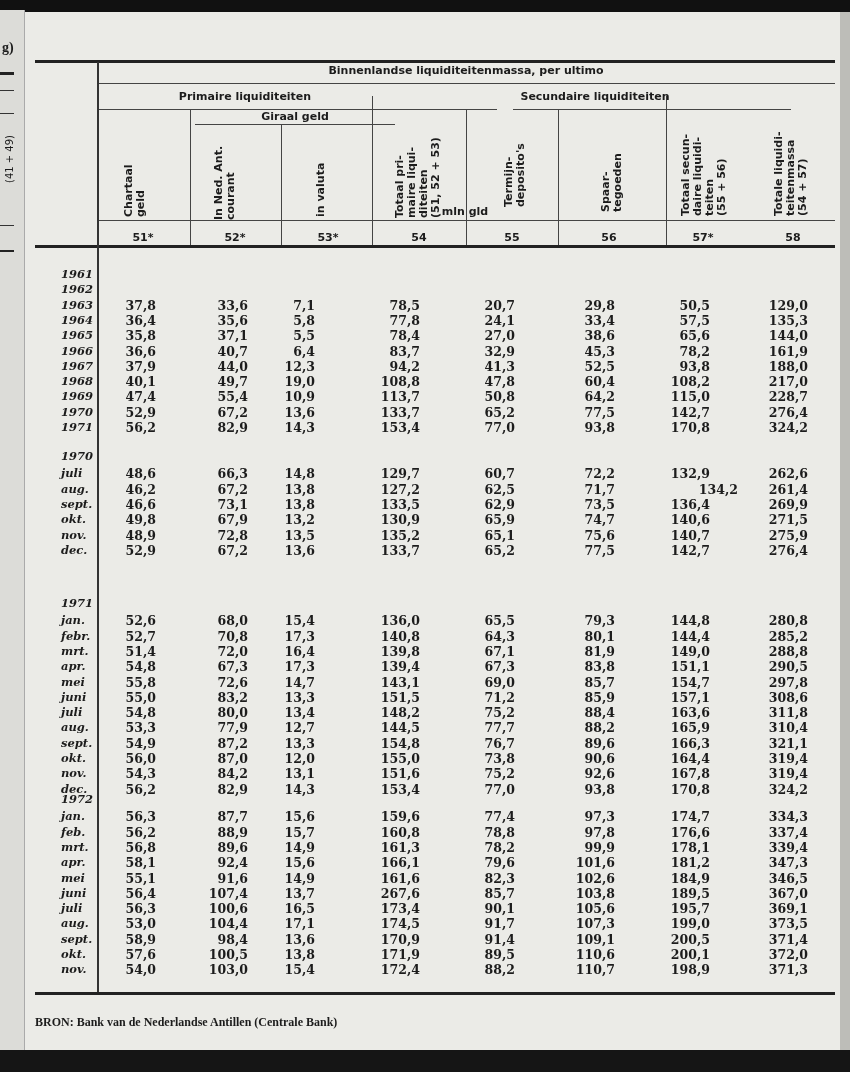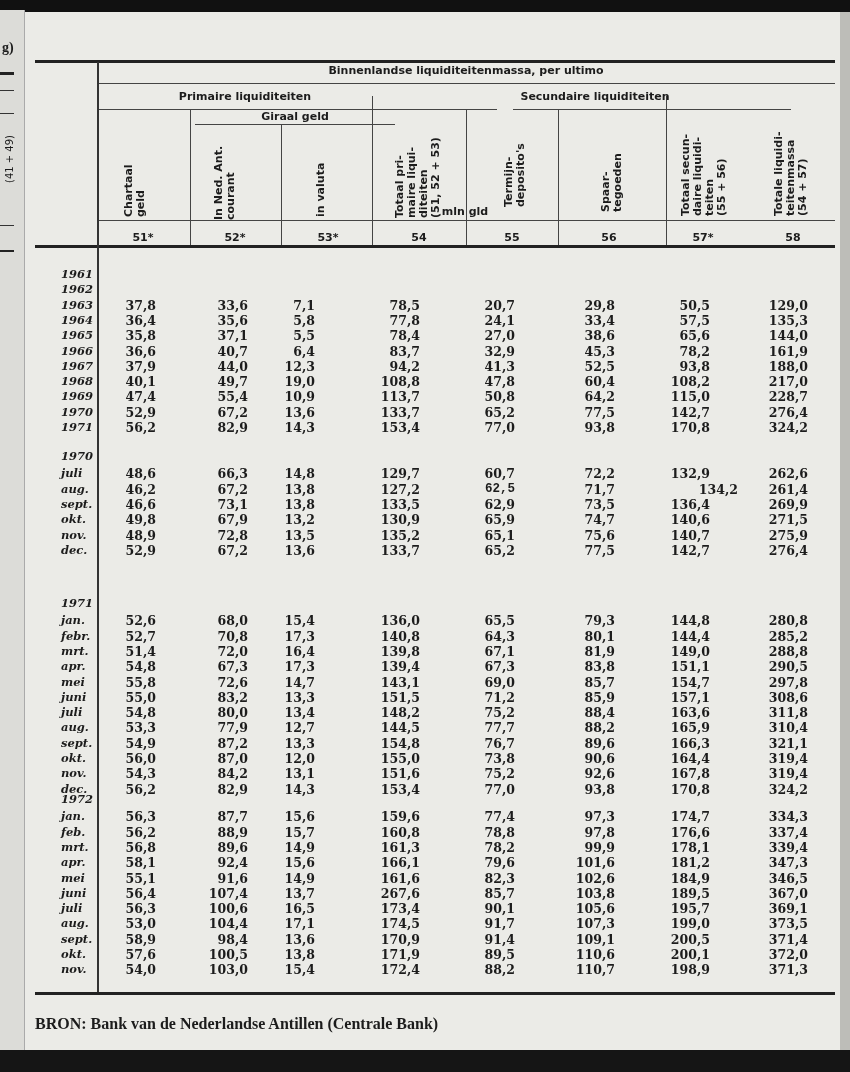--- a/index.html
+++ b/index.html
@@ -52,21 +52,21 @@
   .rowlabel {
     position: absolute; left: 36px; font-family: "DejaVu Serif", serif; font-style: italic;
     font-weight: bold; font-size: 11.5px; line-height: 15px;
   }
   .num {
     position: absolute; text-align: right; font-family: "DejaVu Serif", serif;
     font-weight: bold; font-size: 12.5px; line-height: 15px; width: 60px;
   }
   .source {
     position: absolute; left: 10px; top: 1003px; font-family: "Liberation Serif", serif;
-    font-weight: bold; font-size: 16px;
+    font-weight: bold; font-size: 12px;
   }
 </style>
 </head>
 <body>
 
 <div class="top-shadow"></div>
 
 <div class="prev-page">
   <span class="frag">g)</span>
   <div class="rule" style="top:62px;height:3px;background:#222"></div>
@@ -240,21 +240,21 @@
       <div class="num" style="top: 454.3px; left: 335px;">129,7</div>
       <div class="num" style="top: 454.3px; left: 430px;">60,7</div>
       <div class="num" style="top: 454.3px; left: 530px;">72,2</div>
       <div class="num" style="top: 454.3px; left: 625px;">132,9</div>
       <div class="num" style="top: 454.3px; left: 723px;">262,6</div>
       <div class="rowlabel" style="top: 469.6px;">aug.</div>
       <div class="num" style="top: 469.6px; left: 71px;">46,2</div>
       <div class="num" style="top: 469.6px; left: 163px;">67,2</div>
       <div class="num" style="top: 469.6px; left: 230px;">13,8</div>
       <div class="num" style="top: 469.6px; left: 335px;">127,2</div>
-      <div class="num" style="top: 469.6px; left: 430px; font-family: Liberation Mono, monospace;">62,5</div>
+      <div class="num" style="top: 469.6px; left: 430px;">62,5</div>
       <div class="num" style="top: 469.6px; left: 530px; text-align: right;">71,7</div>
       <div class="num" style="top: 469.6px; left: 653px;">134,2</div>
       <div class="num" style="top: 469.6px; left: 723px;">261,4</div>
       <div class="rowlabel" style="top: 484.9px;">sept.</div>
       <div class="num" style="top: 484.9px; left: 71px;">46,6</div>
       <div class="num" style="top: 484.9px; left: 163px;">73,1</div>
       <div class="num" style="top: 484.9px; left: 230px;">13,8</div>
       <div class="num" style="top: 484.9px; left: 335px;">133,5</div>
       <div class="num" style="top: 484.9px; left: 430px;">62,9</div>
       <div class="num" style="top: 484.9px; left: 530px;">73,5</div>

